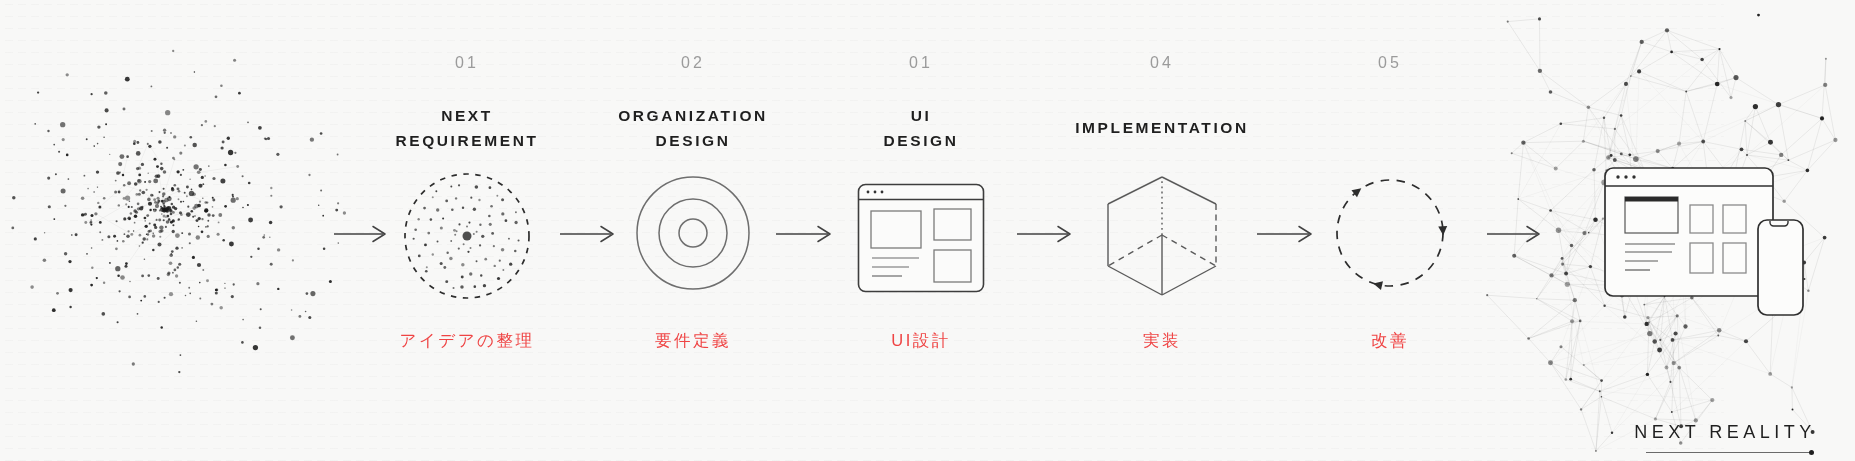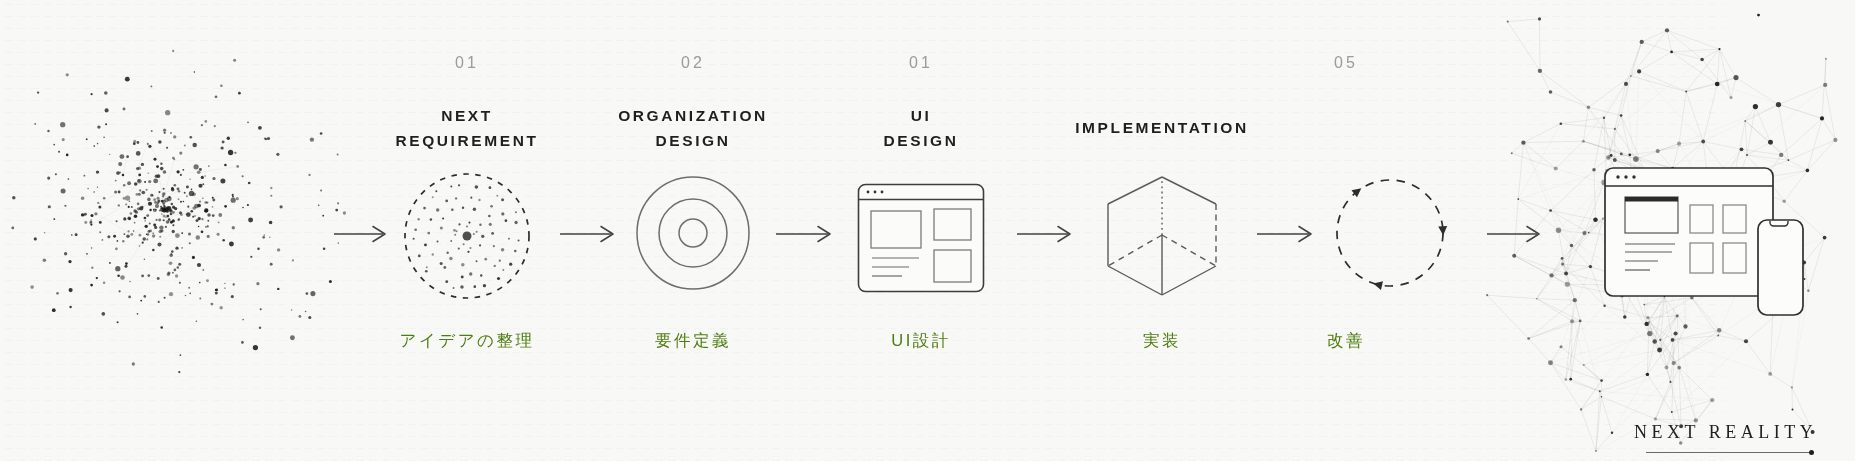--- a/index.html
+++ b/index.html
@@ -24,28 +24,28 @@
     font-size:16px;letter-spacing:3px;color:#9b9b9b;font-weight:400;
   }
   .step-title{
     position:absolute;top:101px;left:0;width:100%;height:54px;
     display:flex;flex-direction:column;align-items:center;justify-content:center;gap:9px;
     font-size:15.5px;letter-spacing:2.6px;color:#1f1f1f;font-weight:600;line-height:1;
     text-align:center;white-space:nowrap;
   }
   .step-jp{
     position:absolute;top:330px;left:0;width:100%;text-align:center;
-    font-size:16.5px;letter-spacing:2.5px;color:#4d7c0f;font-weight:500;
+    font-size:16.5px;letter-spacing:2.5px;color:#ef4444;font-weight:500;
   }
   .footer{
     position:absolute;left:1634px;top:422px;width:182px;
   }
   .footer-label{
     width:100%;text-align:center;font-size:18px;letter-spacing:4.5px;
-    color:#1f1f1f;font-weight:500;white-space:nowrap;font-family:Liberation Serif, serif;
+    color:#1f1f1f;font-weight:500;white-space:nowrap;
   }
   .footer-line{
     position:absolute;left:12px;top:30px;width:166px;height:0;
     border-top:1px solid #6a6a6a;
   }
   .footer-dot{
     position:absolute;right:-2px;top:-3px;width:5px;height:5px;border-radius:50%;
     background:#1f1f1f;
   }
 </style>
@@ -1146,26 +1146,27 @@
   </div>
       <div class="step" style="left: 791px;">
     <div class="step-num">01</div>
     <div class="step-title">
           <div>UI</div>
           <div>DESIGN</div>
         </div>
     <div class="step-jp">UI設計</div>
   </div>
       <div class="step" style="left: 1032px;">
+    <div class="step-num">04</div>
     <div class="step-title">
           <div>IMPLEMENTATION</div>
         </div>
     <div class="step-jp">実装</div>
   </div>
-      <div class="step" style="left: 1216px;">
+      <div class="step" style="left: 1260px;">
     <div class="step-num">05</div>
     <div class="step-jp">改善</div>
   </div>
     </div>
 
   <svg class="layer" id="arrows" width="1855" height="461" style="left:0;top:0">
       <g>
         <line x1="334" y1="234" x2="383" y2="234" stroke="#424242" stroke-width="1.5"></line>
         <path d="M 373 226.5 L 385 234 L 373 241.5" fill="none" stroke="#424242" stroke-width="1.5" stroke-linecap="round" stroke-linejoin="round"></path>
       </g>

